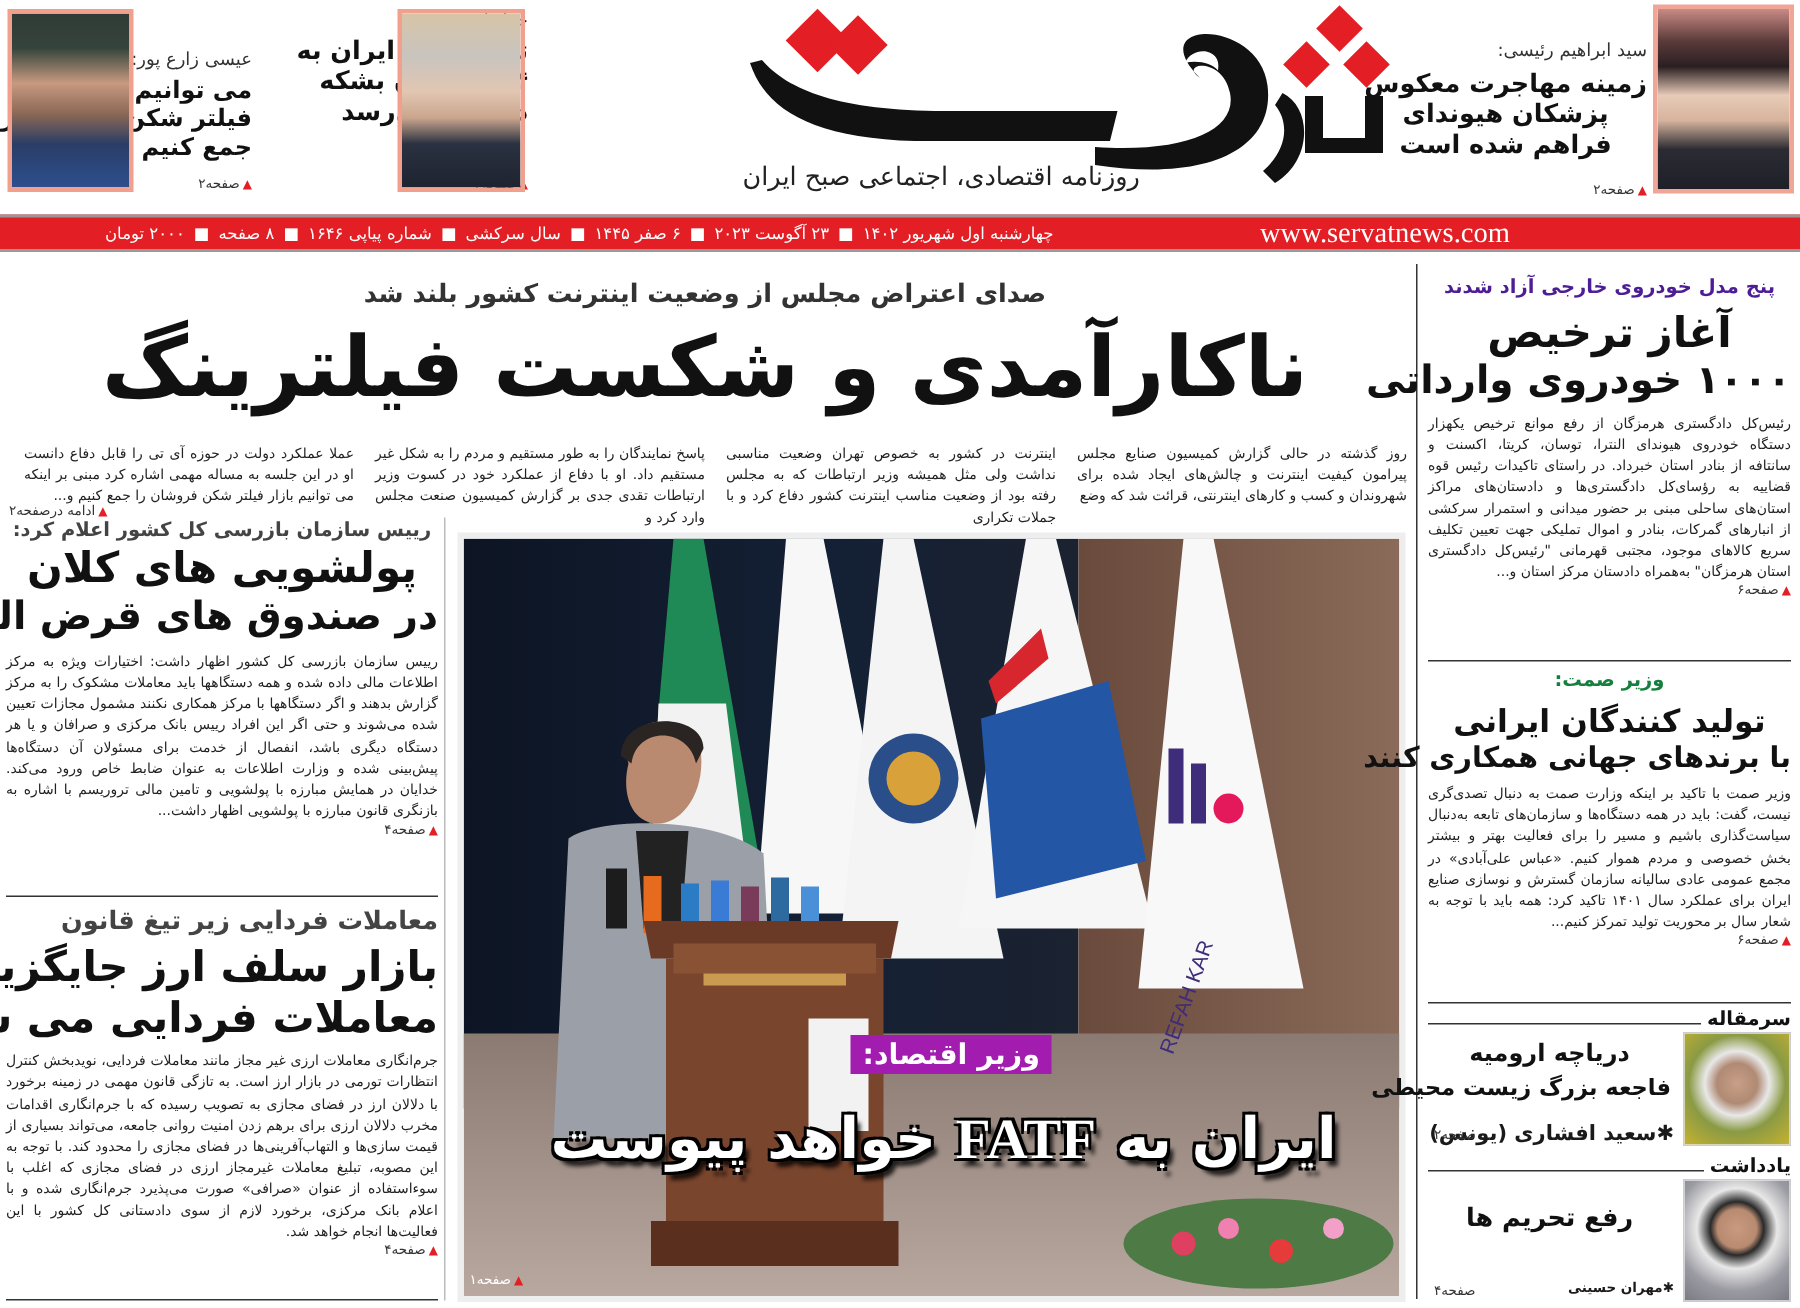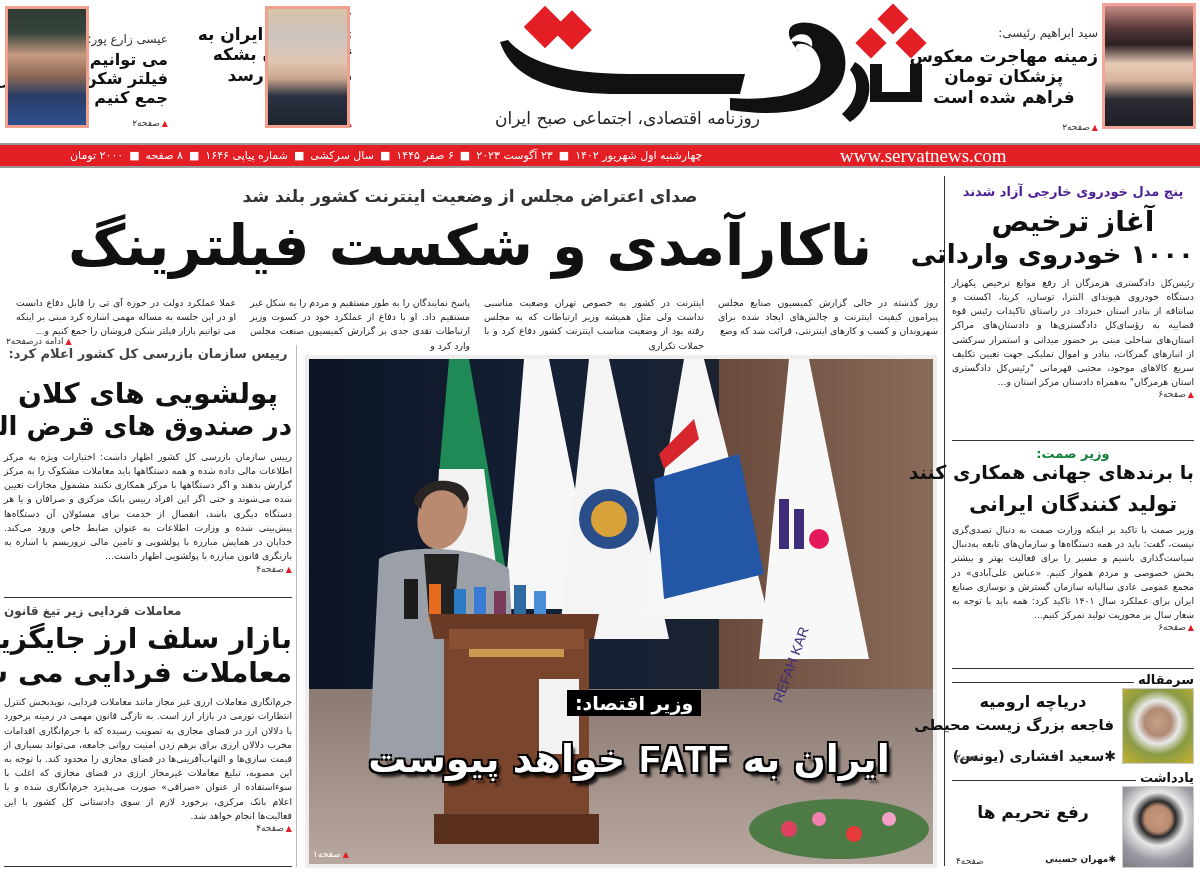--- a/index.html
+++ b/index.html
@@ -21,21 +21,21 @@
 <body>
 
 <div>
 
   <div class="photo" style="left:1102px; top:3px; width:94px; height:126px; border-color:#f0a596;">
     <div class="bg" style="background: linear-gradient(180deg,#c98a84 0%,#5a3a3a 18%,#2b1f22 32%,#e7cbb7 48%,#d6b39d 62%,#2b2b33 78%,#1f1f28 100%);"></div>
   </div>
   <div class="abs kicker" style="right:102px; top:26px; font-size:12px;">سید ابراهیم رئیسی:</div>
   <div class="abs" style="right:102px; top:46px; text-align:center;">
     <div class="hl" style="font-size:17px;">زمینه مهاجرت معکوس</div>
-    <div class="hl" style="font-size:17px;">پزشکان تومان</div>
+    <div class="hl" style="font-size:17px;">پزشکان هیوندای</div>
     <div class="hl" style="font-size:17px;">فراهم شده است</div>
   </div>
   <div class="abs pageref" style="right:102px; top:122px;"><span class="tri">▲</span><span>صفحه۲</span></div>
 
   <div class="abs" style="left:490px; top:2px; width:465px; height:125px;">
     <svg width="465" height="125" viewBox="0 0 465 125">
 
       <rect x="40" y="10" width="30" height="30" fill="#e31e24" transform="rotate(45 55 25)"></rect>
       <rect x="68" y="14" width="28" height="28" fill="#e31e24" transform="rotate(45 82 28)"></rect>
 
@@ -168,64 +168,64 @@
       <rect x="160" y="290" width="95" height="8" fill="#c99a50"></rect>
       <rect x="230" y="320" width="40" height="75" fill="#f2f2f2"></rect>
       <rect x="125" y="455" width="165" height="30" fill="#5a2f1e"></rect>
 
       <ellipse cx="530" cy="470" rx="90" ry="30" fill="#4d7a45"></ellipse>
       <circle cx="480" cy="470" r="8" fill="#e04060"></circle>
       <circle cx="510" cy="460" r="7" fill="#f080b0"></circle>
       <circle cx="545" cy="475" r="8" fill="#e53b3b"></circle>
       <circle cx="580" cy="460" r="7" fill="#f2a0c8"></circle>
     </svg>
-    <div class="abs" style="left:258px; top:331px; background:#000000; color:#fff; font-weight:bold; font-size:19px; padding:2px 8px; white-space:nowrap;">وزیر اقتصاد:</div>
+    <div class="abs" style="left:258px; top:331px; background:#a21caf; color:#fff; font-weight:bold; font-size:19px; padding:2px 8px; white-space:nowrap;">وزیر اقتصاد:</div>
     <div class="abs" style="left:40px; top:378px; width:560px; text-align:center; color:#fff; font-weight:bold; font-size:38px; white-space:nowrap; text-shadow: 2px 2px 0 #000, -2px 2px 0 #000, 2px -2px 0 #000, -2px -2px 0 #000, 4px 5px 3px rgba(0,0,0,0.8);">
       <span>ایران به</span>
-      <span style="font-family:Liberation Mono, monospace;">FATF</span>
+      <span style="font-family:Liberation Serif, serif;">FATF</span>
       <span>خواهد پیوست</span>
     </div>
     <div class="abs pageref" style="left:4px; top:490px; color:#fff;"><span class="tri">▲</span><span>صفحه۱</span></div>
   </div>
 </section>
 
 <section>
   <div class="abs" style="left:4px; top:346px; width:288px;">
     <div class="kicker" style="text-align:center; font-size:13px; font-weight:bold; color:#444;">رییس سازمان بازرسی کل کشور اعلام کرد:</div>
-    <div class="hl" style="text-align:center; font-size:28px; margin-top:16px;">پولشویی های کلان</div>
+    <div class="hl" style="text-align:center; font-size:28px; margin-top:1px;">پولشویی های کلان</div>
     <div class="hl" style="text-align:center; font-size:26px;">در صندوق های قرض الحسنه</div>
     <p class="body-text" style="margin-top:8px;">رییس سازمان بازرسی کل کشور اظهار داشت: اختیارات ویژه به مرکز اطلاعات مالی داده شده و همه دستگاهها باید معاملات مشکوک را به مرکز گزارش بدهند و اگر دستگاهها با مرکز همکاری نکنند مشمول مجازات تعیین شده می‌شوند و حتی اگر این افراد رییس بانک مرکزی و صرافان و یا هر دستگاه دیگری باشد، انفصال از خدمت برای مسئولان آن دستگاه‌ها پیش‌بینی شده و وزارت اطلاعات به عنوان ضابط خاص ورود می‌کند. خدایان در همایش مبارزه با پولشویی و تامین مالی تروریسم با اشاره به بازنگری قانون مبارزه با پولشویی اظهار داشت...</p>
     <div class="pageref" style="margin-top:1px;"><span class="tri">▲</span><span>صفحه۴</span></div>
   </div>
   <div class="rule" style="left:4px; top:597px; width:288px; height:1px;"></div>
 
   <div class="abs" style="left:4px; top:604px; width:288px;">
-    <div class="kicker" style="text-align:left; font-size:12px; font-weight:bold; color:#444;">معاملات فردایی زیر تیغ قانون</div>
+    <div class="kicker" style="text-align:right; font-size:17px; font-weight:bold; color:#444;">معاملات فردایی زیر تیغ قانون</div>
     <div class="hl" style="text-align:center; font-size:28px; margin-top:4px;">بازار سلف ارز جایگزین</div>
     <div class="hl" style="text-align:center; font-size:28px;">معاملات فردایی می شود</div>
     <p class="body-text" style="margin-top:6px;">جرم‌انگاری معاملات ارزی غیر مجاز مانند معاملات فردایی، نویدبخش کنترل انتظارات تورمی در بازار ارز است. به تازگی قانون مهمی در زمینه برخورد با دلالان ارز در فضای مجازی به تصویب رسیده که با جرم‌انگاری اقدامات مخرب دلالان ارزی برای برهم زدن امنیت روانی جامعه، می‌تواند بسیاری از قیمت سازی‌ها و التهاب‌آفرینی‌ها در فضای مجازی را محدود کند. با توجه به این مصوبه، تبلیغ معاملات غیرمجاز ارزی در فضای مجازی که اغلب با سوءاستفاده از عنوان «صرافی» صورت می‌پذیرد جرم‌انگاری شده و با اعلام بانک مرکزی، برخورد لازم از سوی دادستانی کل کشور با این فعالیت‌ها انجام خواهد شد.</p>
     <div class="pageref"><span class="tri">▲</span><span>صفحه۴</span></div>
   </div>
   <div class="rule" style="left:4px; top:866px; width:288px; height:1px;"></div>
 </section>
 
 <section>
   <div class="abs" style="left:952px; top:184px; width:242px;">
     <div class="kicker" style="text-align:center; font-size:13px; font-weight:bold; color:#4c1d95;">پنج مدل خودروی خارجی آزاد شدند</div>
     <div class="hl" style="text-align:center; font-size:28px; margin-top:6px;">آغاز ترخیص</div>
     <div class="hl" style="text-align:center; font-size:26px;">۱۰۰۰ خودروی وارداتی</div>
     <p class="body-text" style="margin-top:6px;">رئیس‌کل دادگستری هرمزگان از رفع موانع ترخیص یکهزار دستگاه خودروی هیوندای النترا، توسان، کریتا، اکسنت و سانتافه از بنادر استان خبرداد. در راستای تاکیدات رئیس قوه قضاییه به رؤسای‌کل دادگستری‌ها و دادستان‌های مراکز استان‌های ساحلی مبنی بر حضور میدانی و استمرار سرکشی از انبارهای گمرکات، بنادر و اموال تملیکی جهت تعیین تکلیف سریع کالاهای موجود، مجتبی قهرمانی "رئیس‌کل دادگستری استان هرمزگان" به‌همراه دادستان مرکز استان و...</p>
     <div class="pageref"><span class="tri">▲</span><span>صفحه۶</span></div>
   </div>
   <div class="rule" style="left:952px; top:440px; width:242px; height:1px;"></div>
 
   <div class="abs" style="left:952px; top:446px; width:242px;">
     <div class="kicker" style="text-align:center; font-size:13px; font-weight:bold; color:#15803d;">وزیر صمت:</div>
+    <div class="hl" style="text-align:center; font-size:21px; margin-top:8px;">تولید کنندگان ایرانی</div>
     <div class="hl" style="text-align:center; font-size:19px;">با برندهای جهانی همکاری کنند</div>
-    <div class="hl" style="text-align:center; font-size:21px; margin-top:8px;">تولید کنندگان ایرانی</div>
     <p class="body-text" style="margin-top:6px;">وزیر صمت با تاکید بر اینکه وزارت صمت به دنبال تصدی‌گری نیست، گفت: باید در همه دستگاه‌ها و سازمان‌های تابعه به‌دنبال سیاست‌گذاری باشیم و مسیر را برای فعالیت بهتر و بیشتر بخش خصوصی و مردم هموار کنیم. «عباس علی‌آبادی» در مجمع عمومی عادی سالیانه سازمان گسترش و نوسازی صنایع ایران برای عملکرد سال ۱۴۰۱ تاکید کرد: همه باید با توجه به شعار سال بر محوریت تولید تمرکز کنیم...</p>
     <div class="pageref"><span class="tri">▲</span><span>صفحه۶</span></div>
   </div>
   <div class="rule" style="left:952px; top:668px; width:242px; height:1px;"></div>
 
   <div class="abs" style="left:952px; top:668px; width:242px; height:100px;">
     <div class="rule" style="left:0; top:14px; width:242px; height:1px;"></div>
     <div class="abs sec-label" style="right:0; top:4px;">سرمقاله</div>
     <div class="photo" style="right:0; top:20px; width:72px; height:76px; border:1px solid #ccc;">
       <div class="bg" style="background: radial-gradient(circle at 50% 45%, #c9a088 0%, #b08a74 25%, #e8e8e8 40%, #8a9a44 60%, #c6b230 100%);"></div>

